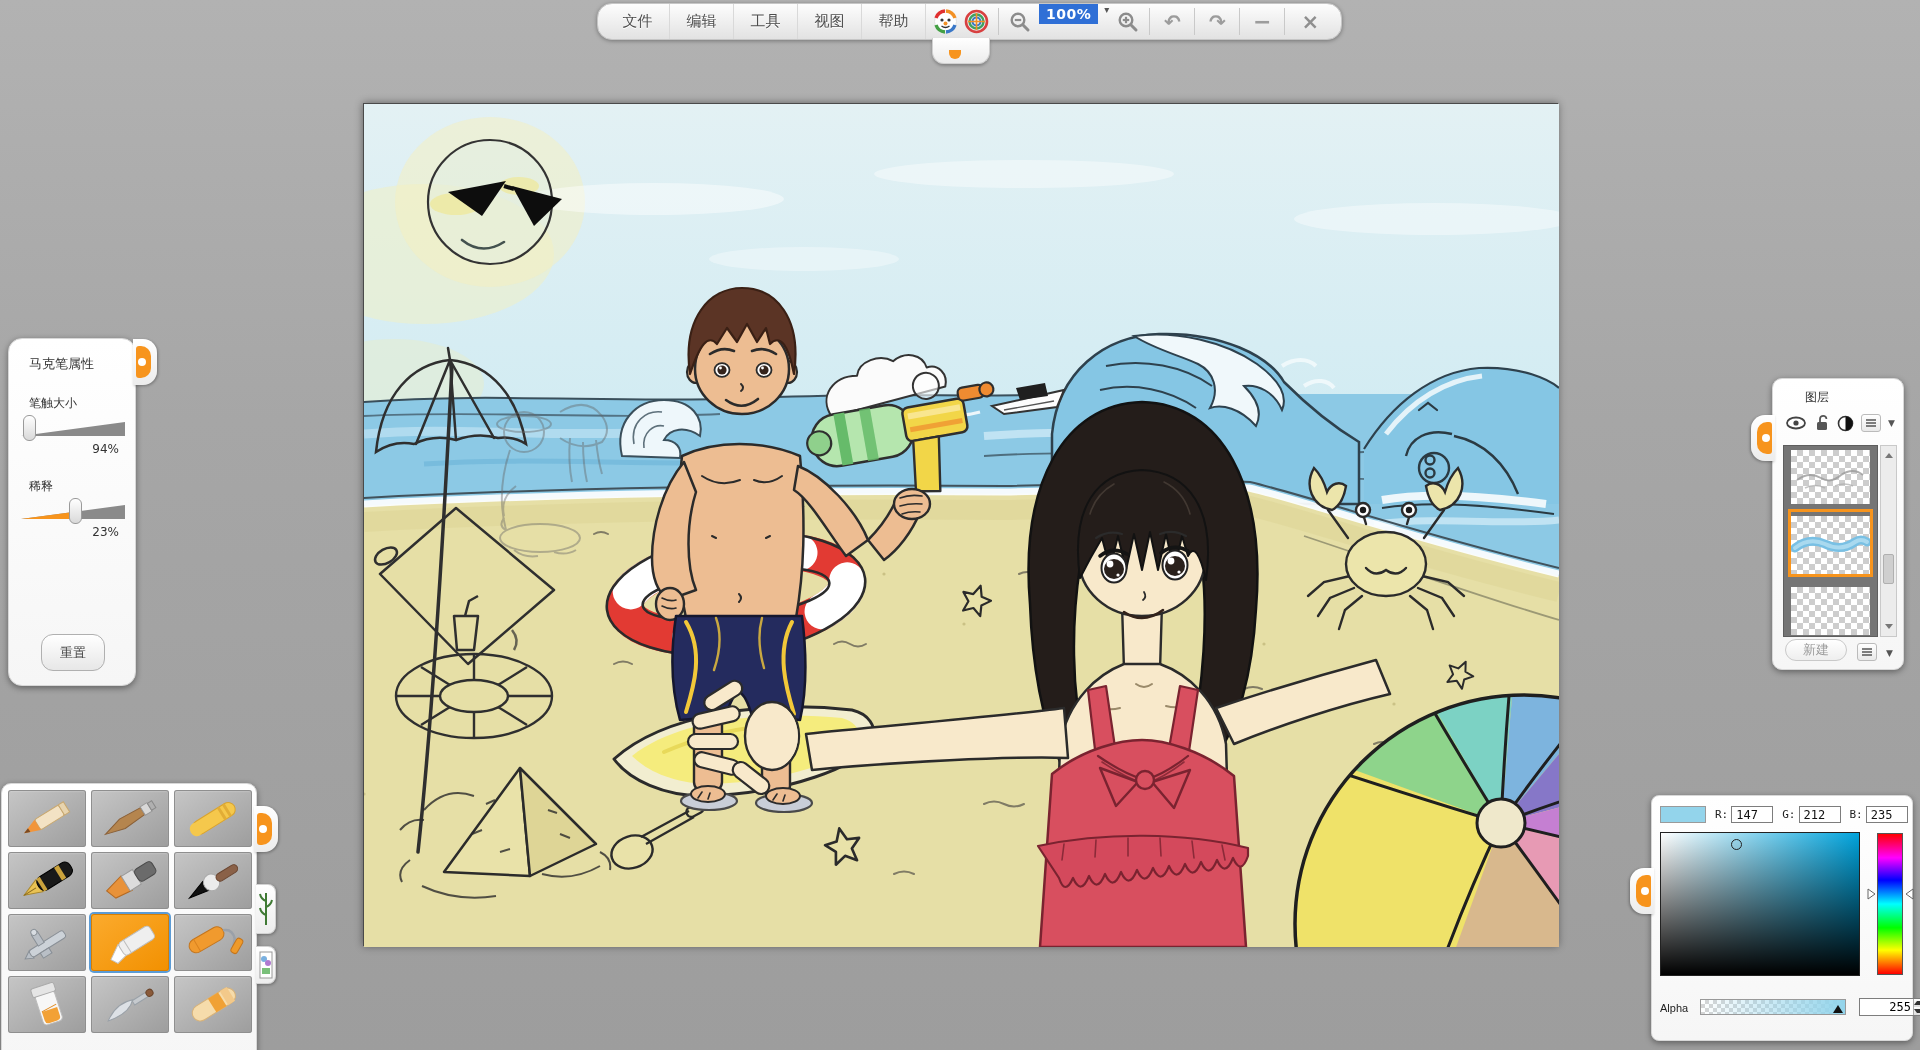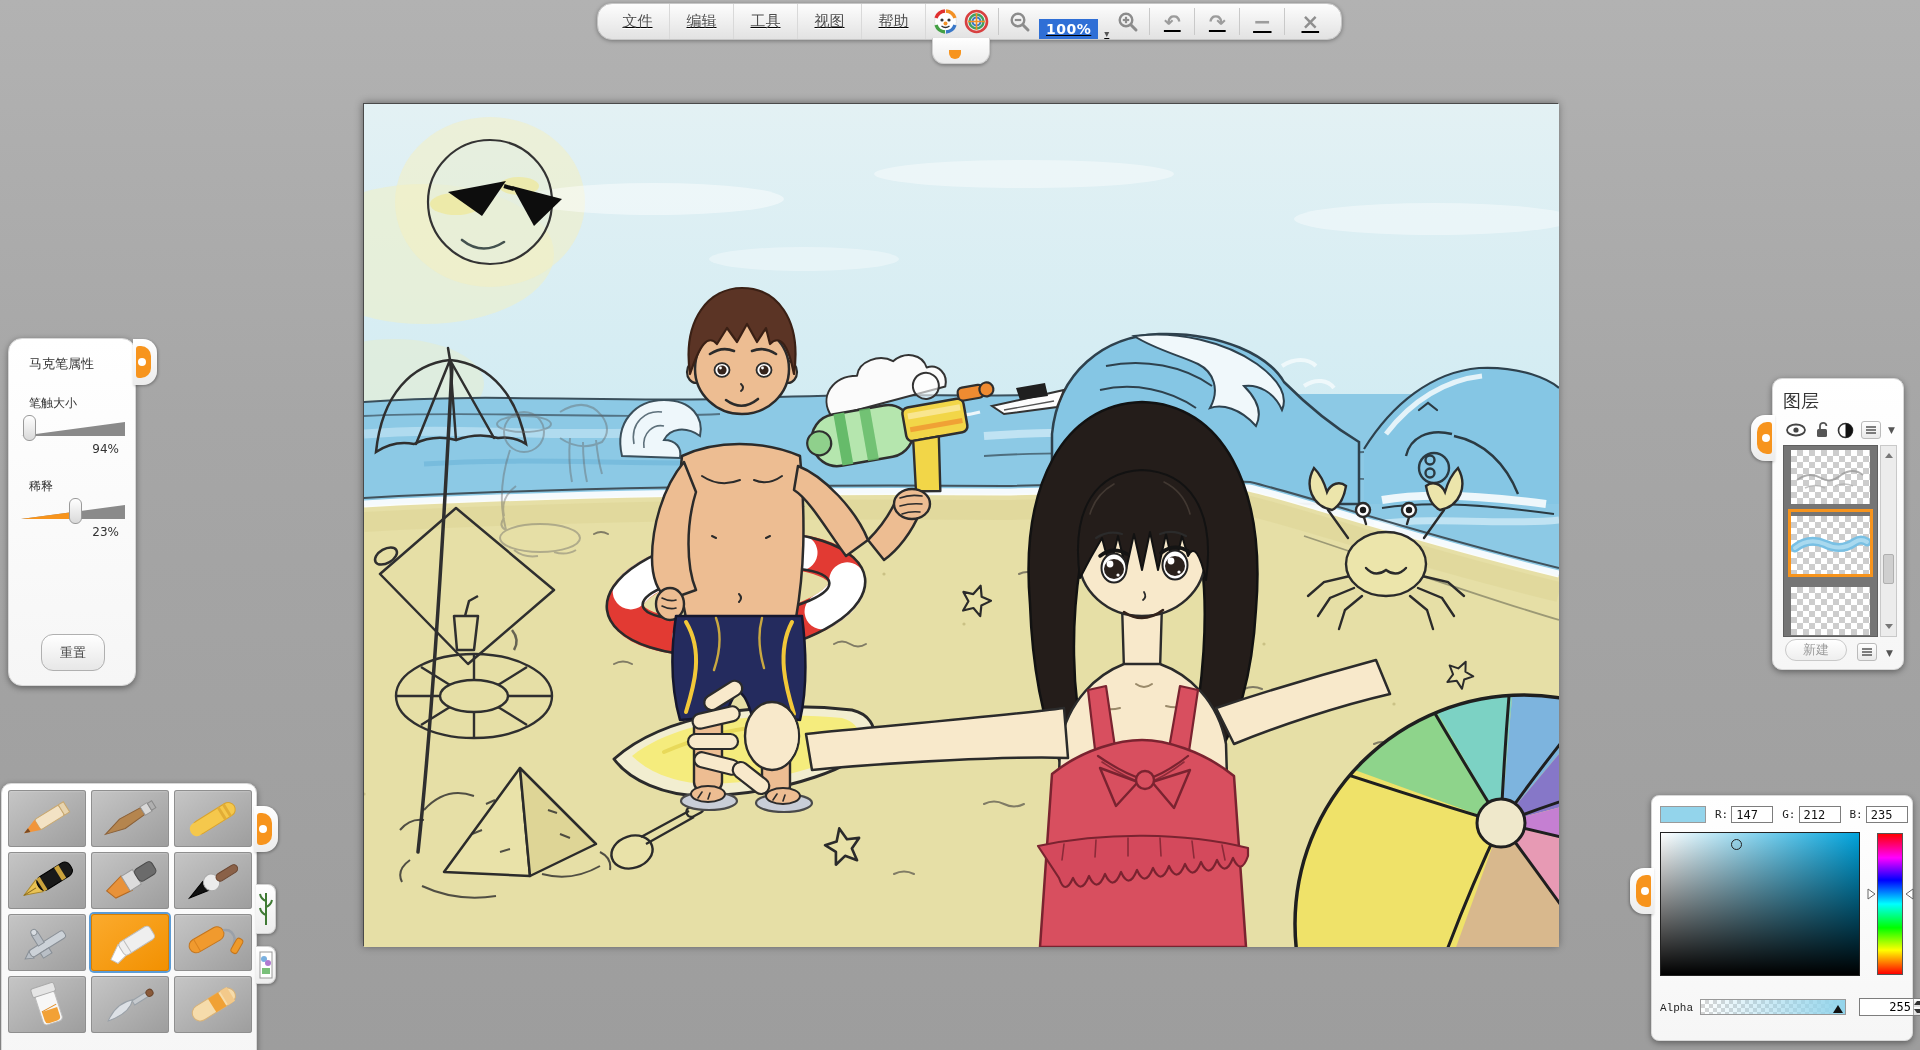--- a/index.html
+++ b/index.html
@@ -4,32 +4,32 @@
 <style>
   * { margin:0; padding:0; box-sizing:border-box; }
   html,body { width:1920px; height:1050px; overflow:hidden; background:#a8a8a8; font-family:"DejaVu Sans","Liberation Sans",sans-serif; }
   .desktop { position:absolute; inset:0; background:linear-gradient(180deg,#b2b2b2 0%,#a6a6a6 40%,#9d9d9d 100%); }
 
   
   .canvas-wrap { position:absolute; left:363px; top:103px; width:1195px; height:843px; border:1px solid #4a4a4a; box-shadow:0 0 8px rgba(0,0,0,.45); background:#cfeaf3; }
   .canvas-wrap svg { display:block; }
 
   
-  .toolbar { position:absolute; left:597px; top:3px; height:37px; display:flex; align-items:stretch; background:linear-gradient(#fdfdfd,#eee 55%,#e2e2e2); border:1px solid #c6c6c6; border-radius:15px; box-shadow:0 1px 4px rgba(0,0,0,.35); padding:0 8px;text-decoration:underline; }
+  .toolbar { position:absolute; left:597px; top:3px; height:37px; display:flex; align-items:stretch; background:linear-gradient(#fdfdfd,#eee 55%,#e2e2e2); border:1px solid #c6c6c6; border-radius:15px; box-shadow:0 1px 4px rgba(0,0,0,.35); padding:0 8px; }
   .tb-menu { width:64px; display:flex; align-items:center; justify-content:center; font-size:15px; color:#4d4d4d; text-shadow:0 1px 0 #fff; border-right:1px solid #d9d9d9; cursor:default; }
   .tb-sep { width:1px; background:#c9c9c9; margin:4px 2px; }
   .tb-ico { display:flex; align-items:center; justify-content:center; color:#9c9c9c; font-size:20px; font-weight:bold; }
   .tb-undo,.tb-redo { width:40px; }
   .tb-min { width:40px; font-size:22px; }
   .tb-close { width:46px; font-size:21px; color:#8f8f8f; }
   .tb-zoom { width:38px; }
   .clown-group { width:70px; display:flex; align-items:center; justify-content:center; gap:4px; position:relative; }
   .clown-tab { position:absolute; left:6px; top:34px; width:58px; height:26px; background:linear-gradient(#fff,#ececec); border:1px solid #d0d0d0; border-top:none; border-radius:0 0 12px 12px; box-shadow:0 2px 3px rgba(0,0,0,.25); }
   .clown-dot { position:absolute; left:16px; top:12px; width:12px; height:9px; background:#f7941d; border-radius:0 0 7px 7px; }
-  .zoom-box { display:flex; align-items:flex-end; }
+  .zoom-box { display:flex; align-items:flex-start; }
   .zoom-val { background:#2f6fd6; color:#fff; font-size:14px; font-weight:bold; padding:2px 7px; letter-spacing:.5px; }
   .zoom-caret { font-size:10px; color:#555; margin-left:6px; }
 
   
   .panel { position:absolute; background:linear-gradient(#ffffff,#f6f6f6); border:1px solid #d8d8d8; border-radius:10px; box-shadow:0 2px 6px rgba(0,0,0,.4); }
   .grip { position:absolute; width:24px; height:46px; background:linear-gradient(#fff,#ececec); box-shadow:1px 1px 3px rgba(0,0,0,.3); }
   .grip.r { border-radius:0 14px 14px 0; right:-22px; }
   .grip.l { border-radius:14px 0 0 14px; left:-22px; box-shadow:-1px 1px 3px rgba(0,0,0,.3); }
   .grip .blob { position:absolute; top:7px; width:15px; height:32px; background:#f7941d; }
   .grip.r .blob { left:3px; border-radius:3px 10px 10px 3px; }
@@ -48,21 +48,21 @@
 
   
   .tools-panel { left:1px; top:783px; width:256px; height:280px; border-radius:10px; }
   .tool-grid { display:grid; grid-template-columns:repeat(3,78px); grid-auto-rows:57px; gap:5px; padding:6px; }
   .cell { background:linear-gradient(145deg,#c6c6c6,#9d9d9d); border-radius:3px; box-shadow:inset 0 0 0 1px #8f8f8f, inset 0 1px 2px rgba(255,255,255,.5); display:flex; align-items:center; justify-content:center; }
   .cell.sel { background:linear-gradient(145deg,#fbab2e,#f29000); box-shadow:0 0 0 2px #5b9bd5, inset 0 0 0 1px #d97f00; }
   .side-tab { position:absolute; background:linear-gradient(#fff,#ededed); border:1px solid #d2d2d2; border-left:none; border-radius:0 8px 8px 0; box-shadow:1px 1px 3px rgba(0,0,0,.3); display:flex; align-items:center; justify-content:center; }
 
   
   .layers-panel { left:1772px; top:378px; width:132px; height:292px; }
-  .lp-title { font-size:18px; color:#333; padding:10px 0 0 10px; }
+  .lp-title { font-size:12px; color:#333; padding:10px 0 0 32px; }
   .lp-icons { display:flex; align-items:center; gap:7px; padding:8px 0 0 12px; }
   .lp-iconbtn { width:20px; height:18px; border:1px solid #bbb; border-radius:3px; background:linear-gradient(#fff,#e9e9e9); display:flex; align-items:center; justify-content:center; }
   .checker { background-color:#fff; background-image:linear-gradient(45deg,#cdcdcd 25%,transparent 25%,transparent 75%,#cdcdcd 75%),linear-gradient(45deg,#cdcdcd 25%,transparent 25%,transparent 75%,#cdcdcd 75%); background-size:12px 12px; background-position:0 0,6px 6px; }
   .lp-list { position:absolute; left:10px; top:66px; width:95px; height:192px; background:#757575; border:1px solid #5e5e5e; overflow:hidden; }
   .lp-row { position:relative; width:79px; margin:0 auto; border-top:4px solid #757575; }
   .lp-row.sel { outline:3px solid #f7941d; outline-offset:0; }
   .lp-scroll { position:absolute; right:6px; top:66px; width:17px; height:192px; background:#ececec; border:1px solid #c9c9c9; }
   .lp-arrow { position:absolute; left:0; width:15px; height:15px; display:flex; align-items:center; justify-content:center; }
   .lp-thumbbar { position:absolute; left:2px; width:11px; height:30px; background:#cfcfcf; border:1px solid #b0b0b0; border-radius:2px; }
   .lp-new { position:absolute; left:12px; bottom:8px; width:62px; height:22px; border:1px solid #c9c9c9; border-radius:11px; background:linear-gradient(#fff,#eee); color:#9a9a9a; font-size:13px; display:flex; align-items:center; justify-content:center; }
@@ -72,21 +72,21 @@
   .color-panel { left:1651px; top:795px; width:262px; height:246px; border-radius:8px; }
   .cp-row1 { position:absolute; left:8px; top:10px; display:flex; align-items:center; }
   .cp-swatch { width:46px; height:17px; border:1px solid #9a9a9a; }
   .cp-lab { font-family:"DejaVu Sans Mono","Liberation Mono",monospace; font-size:11px; color:#222; margin:0 3px 0 9px; }
   .cp-field { width:42px; height:17px; border:1px solid #7d7d7d; font-size:12px; padding:0 0 0 4px; font-family:"DejaVu Sans Mono",monospace; background:#fff; color:#111; }
   .cp-sv { position:absolute; left:8px; top:36px; width:200px; height:144px; border:1px solid #222;
     background-image:linear-gradient(to top, #000, rgba(0,0,0,0)), linear-gradient(to right, #fff, #00a3dc); }
   .cp-cursor { position:absolute; left:70px; top:6px; width:11px; height:11px; border:1.6px solid #222; border-radius:50%; }
   .cp-hue { position:absolute; left:225px; top:37px; width:26px; height:142px; border:1px solid #555;
     background:linear-gradient(to bottom,#f00 0%,#f0f 17%,#00f 33%,#0ff 50%,#0f0 67%,#ff0 83%,#f00 100%); }
-  .cp-alpha-label { position:absolute; left:8px; top:206px; font-family:Liberation Mono, monospace; font-size:11px; color:#222; }
+  .cp-alpha-label { position:absolute; left:8px; top:206px; font-family:Liberation Sans, sans-serif; font-size:11px; color:#222; }
   .cp-alpha { position:absolute; left:48px; top:203px; width:146px; height:16px; border:1px solid #999; background-color:#fff;
     background-image:linear-gradient(to right, rgba(147,212,235,0), rgba(147,212,235,1)),linear-gradient(45deg,#d5d5d5 25%,transparent 25%,transparent 75%,#d5d5d5 75%),linear-gradient(45deg,#d5d5d5 25%,transparent 25%,transparent 75%,#d5d5d5 75%); background-size:100% 100%,8px 8px,8px 8px; background-position:0 0,0 0,4px 4px; }
   .cp-alpha-mark { position:absolute; right:2px; bottom:1px; width:0; height:0; border-left:5px solid transparent; border-right:5px solid transparent; border-bottom:8px solid #111; }
   .cp-spin { position:absolute; left:207px; top:202px; width:68px; height:18px; border:1px solid #7d7d7d; background:#fff; display:flex; }
   .cp-spin input { flex:1; width:28px; border:none; font-size:12px; text-align:right; padding-right:2px; font-family:"DejaVu Sans Mono",monospace; }
   .cp-spin .btns { width:13px; border-left:1px solid #aaa; display:flex; flex-direction:column; }
   .cp-spin .btns div { flex:1; display:flex; align-items:center; justify-content:center; background:linear-gradient(#fff,#ddd); }
   .tri-up { width:0;height:0;border-left:3px solid transparent;border-right:3px solid transparent;border-bottom:4px solid #333; }
   .tri-dn { width:0;height:0;border-left:3px solid transparent;border-right:3px solid transparent;border-top:4px solid #333; }
 </style>

